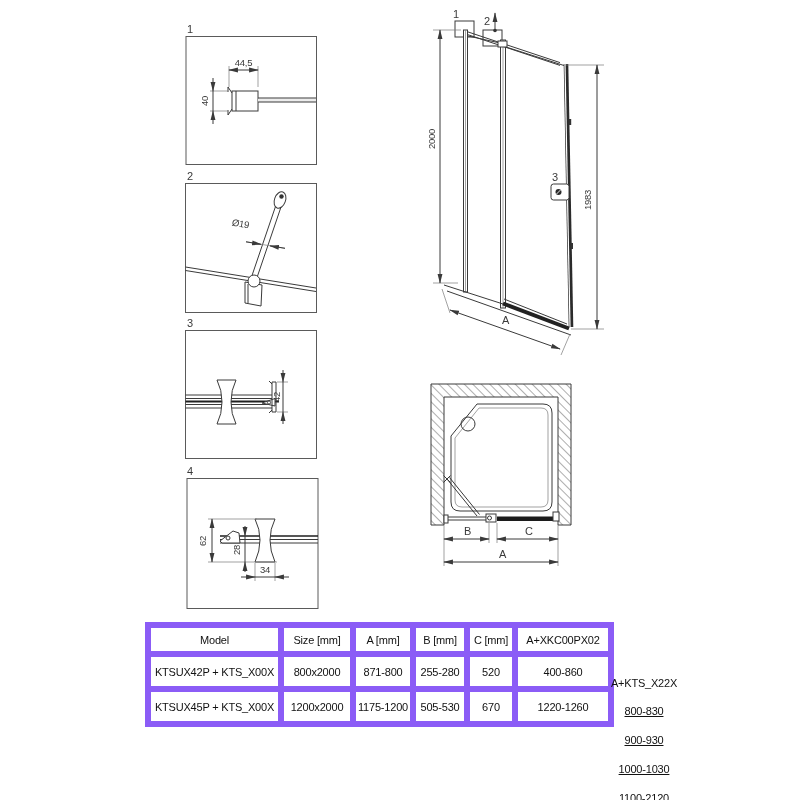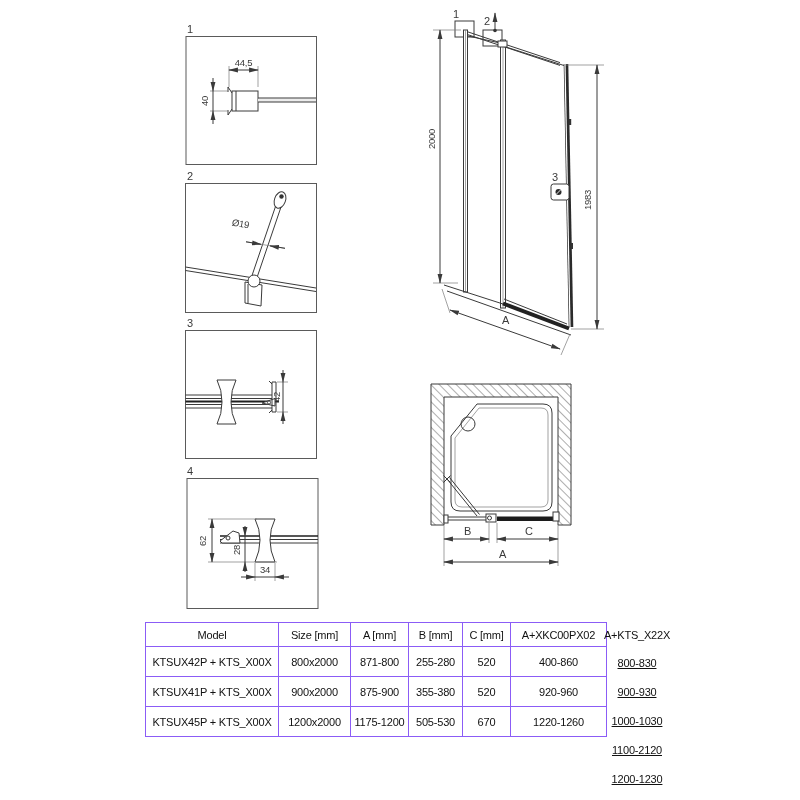--- a/index.html
+++ b/index.html
@@ -11,25 +11,25 @@
   svg .thin{stroke:#7a7a7a;stroke-width:.7;fill:none;}
   svg .box{stroke:#5a5a5a;stroke-width:1;fill:#fff;}
   svg .wht{fill:#fff;stroke:#3a3a3a;stroke-width:1;}
   svg .dk{stroke:#1f1f1f;fill:none;}
   svg .lbl{font-size:11px;}
   svg .dim{font-size:9.5px;letter-spacing:-.3px;}
   
   .spec{position:absolute;left:145px;top:622px;display:flex;align-items:flex-start;
         font-size:11px;letter-spacing:-.2px;color:#111;}
   .spec table{border-collapse:collapse;border:1.5px solid #1a1a1a;table-layout:fixed;}
-  .spec th,.spec td{border:1px solid #8b5cf6;text-align:center;padding:0 2px;
+  .spec th,.spec td{border:6px solid #8b5cf6;text-align:center;padding:0 2px;
         font-weight:400;height:29px;overflow:hidden;white-space:nowrap;}
   .spec thead th{height:23px;}
   .spec-extra{width:60px;}
-  .spec-extra .xh{height:26px;display:flex;align-items:center;justify-content:center;white-space:nowrap;}
+  .spec-extra .xh{height:26px;display:flex;align-items:center;justify-content:center;white-space:nowrap;margin-top:48px;}
   .spec-extra .xc{height:29px;display:flex;align-items:center;justify-content:center;white-space:nowrap;text-decoration:underline;}
 </style>
 </head>
 <body>
 
 <svg width="0" height="0" style="position:absolute">
   <defs>
     <marker id="ar" viewBox="0 0 12 8" refX="11" refY="4" markerWidth="10" markerHeight="6.5" orient="auto-start-reverse">
         <path d="M0,1 L12,4 L0,7 Z" fill="#3a3a3a"></path>
       </marker>
@@ -280,28 +280,20 @@
     <tbody>
       <tr>
         <td>KTSUX42P + KTS_X00X</td>
         <td>800x2000</td>
         <td>871-800</td>
         <td>255-280</td>
         <td>520</td>
         <td>400-860</td>
       </tr>
       <tr>
-        <td>KTSUX41P + KTS_X00X</td>
-        <td>900x2000</td>
-        <td>875-900</td>
-        <td>355-380</td>
-        <td>520</td>
-        <td>920-960</td>
-      </tr>
-      <tr>
         <td>KTSUX45P + KTS_X00X</td>
         <td>1200x2000</td>
         <td>1175-1200</td>
         <td>505-530</td>
         <td>670</td>
         <td>1220-1260</td>
       </tr>
     </tbody>
   </table>
   <div class="spec-extra">

